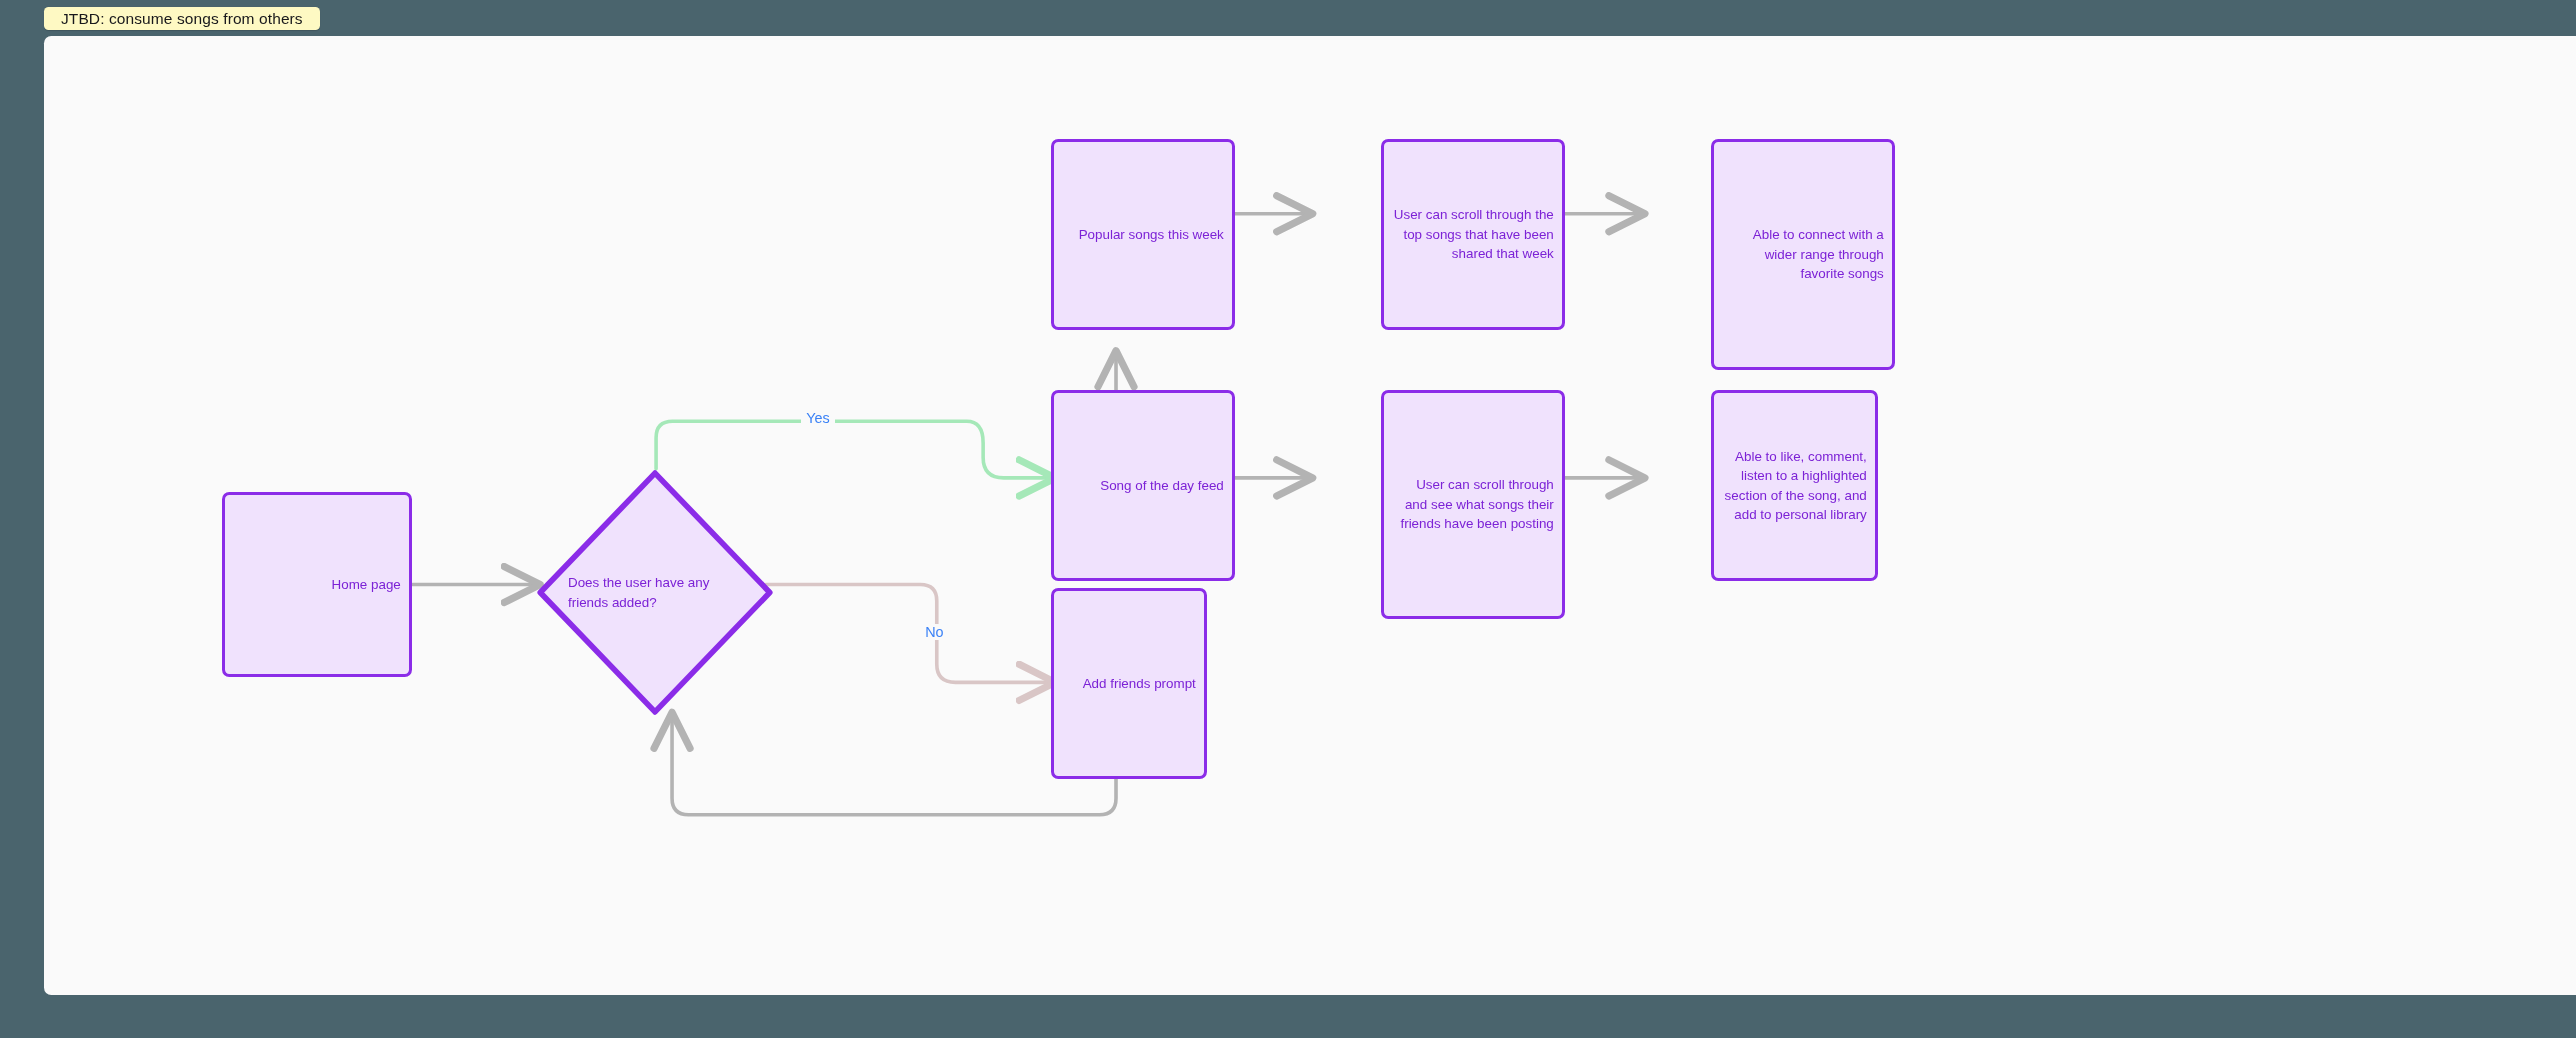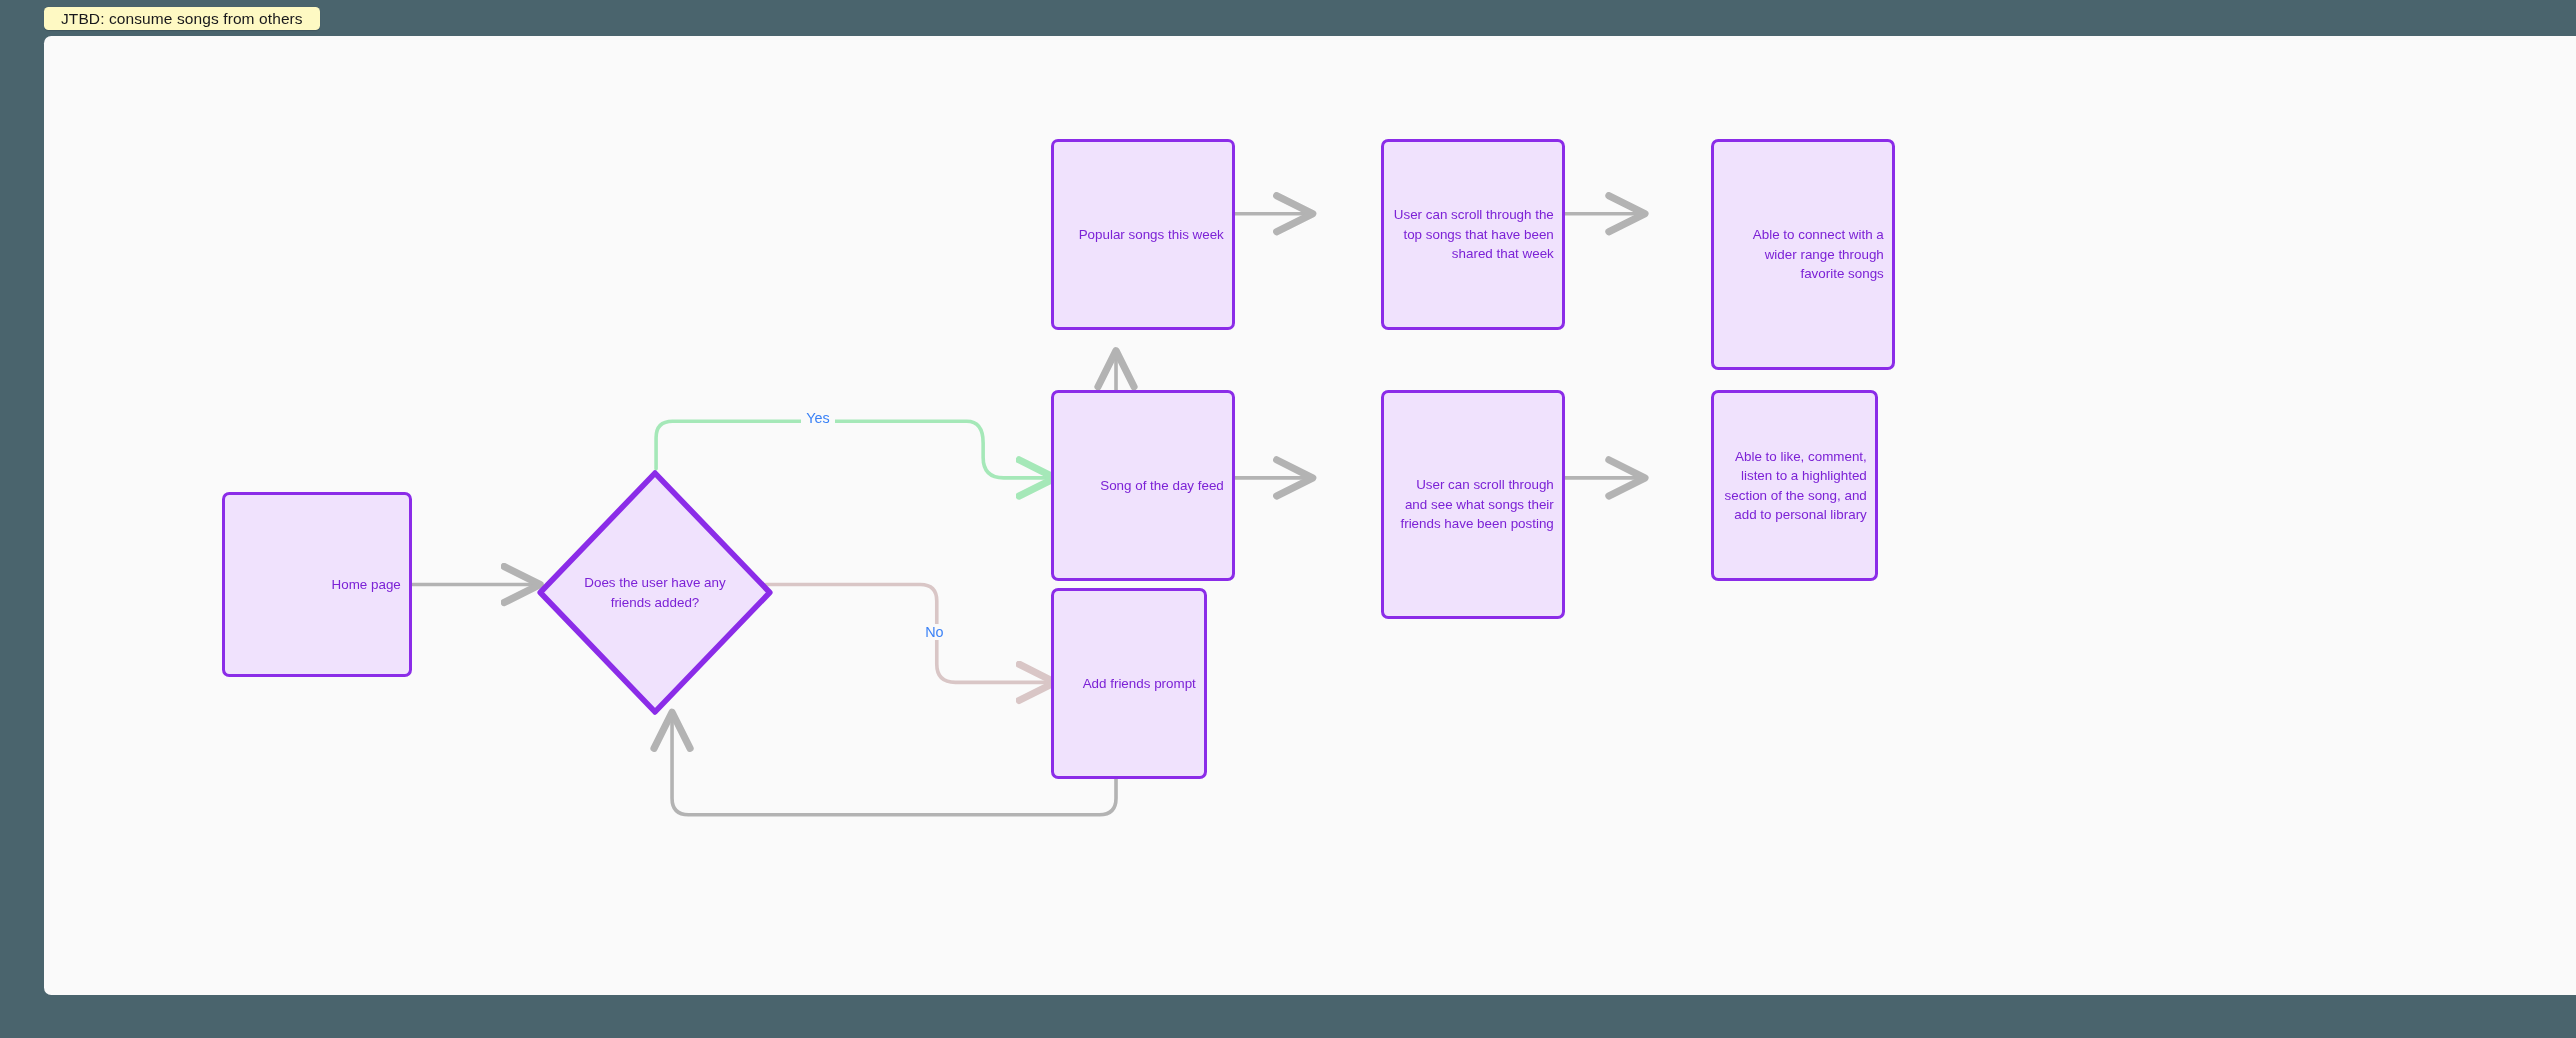--- a/index.html
+++ b/index.html
@@ -91,21 +91,21 @@
     height: 100%;
   }
   .diamond-label {
     position: absolute;
     left: 0; top: 0;
     width: 100%;
     height: 100%;
     display: flex;
     align-items: center;
     justify-content: center;
-    text-align: center;
+    text-align: left;
     color: #7c22d6;
     font-size: 13.4px;
     line-height: 1.45;
     padding: 0 32px;
     box-sizing: border-box;
   }
 
   
   .edge-label {
     position: absolute;
@@ -170,21 +170,21 @@
       <span class="node-text">Home page</span>
     </div>
 
     <div class="diamond-wrap" style="left:492px; top:433px; width:238px; height:247px;">
       <svg class="diamond-shape" viewBox="0 0 462 480">
         <polygon points="231,8 454,240 231,472 8,240" fill="#f0e2fd" stroke="#8b2ce8" stroke-width="11" stroke-linejoin="round"></polygon>
       </svg>
       <div class="diamond-label">Does the user have any friends added?</div>
     </div>
 
-    <div class="node" style="left:1007px; top:103px; width:184px; height:191px;border-radius:7px;">
+    <div class="node" style="left:1007px; top:103px; width:184px; height:191px;">
       <span class="node-text">Popular songs this week</span>
     </div>
 
     <div class="node" style="left:1337px; top:103px; width:184px; height:191px;">
       <span class="node-text">User can scroll through the top songs that have been shared that week</span>
     </div>
 
     <div class="node" style="left:1667px; top:103px; width:184px; height:231px;">
       <span class="node-text">Able to connect with a wider range through favorite songs</span>
     </div>

